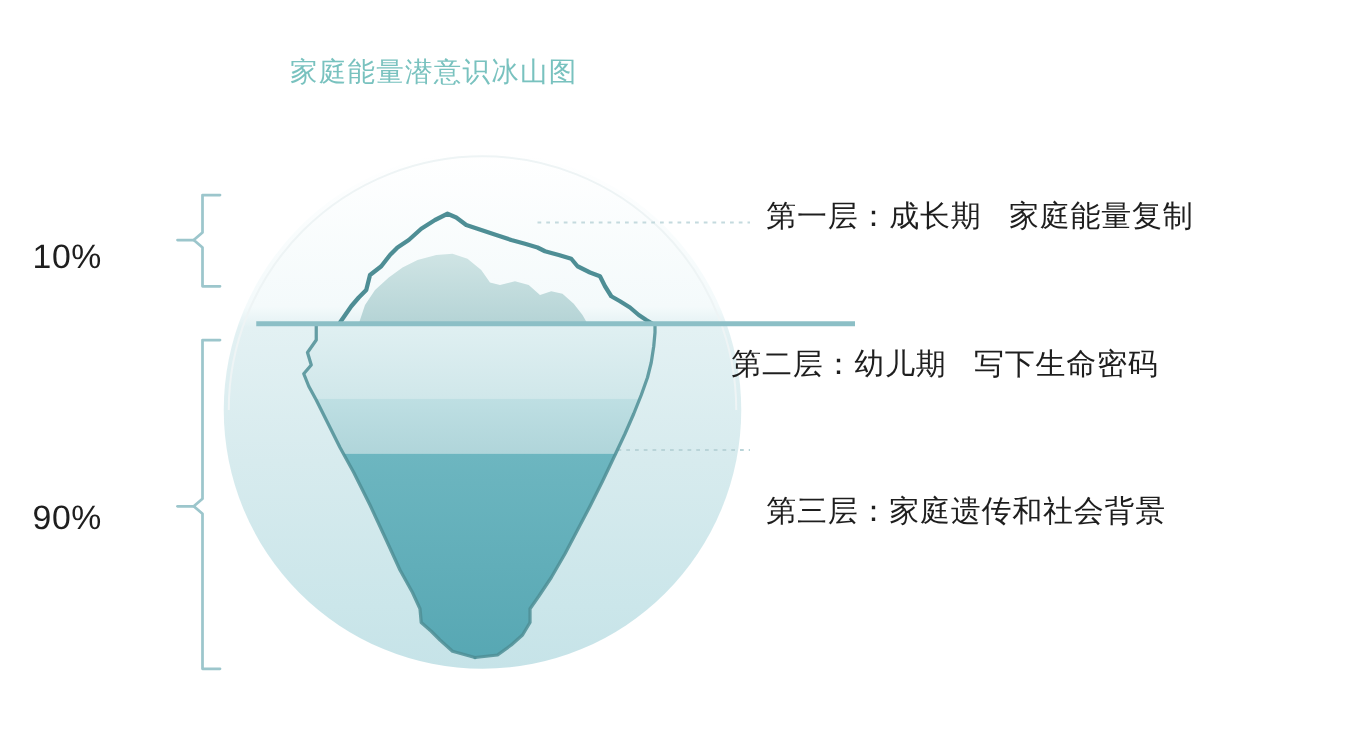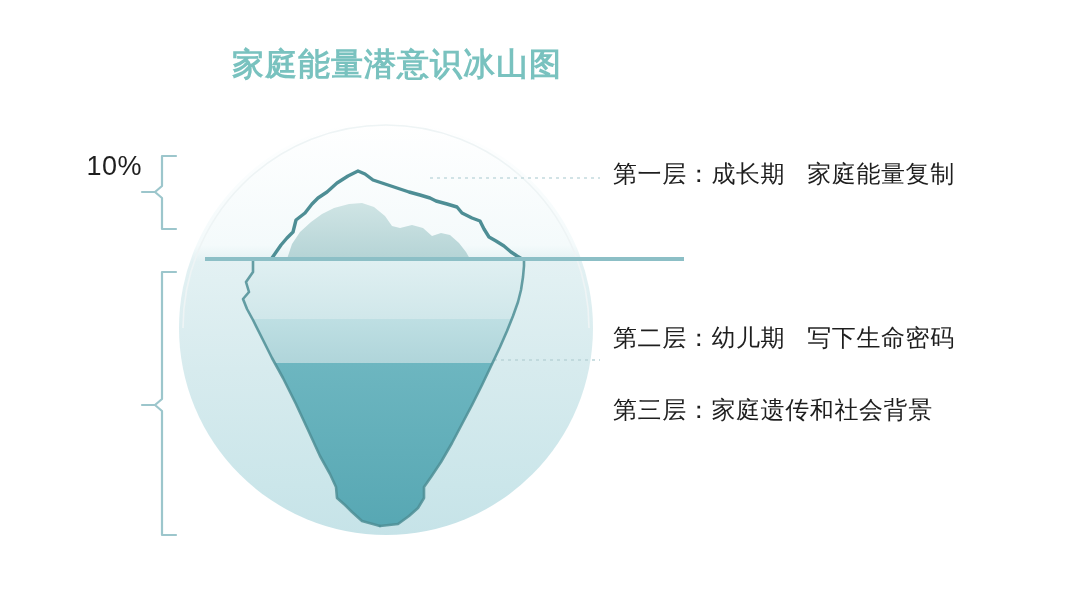--- a/index.html
+++ b/index.html
@@ -20,44 +20,45 @@
     width: 1080px;
     height: 601px;
     background: #ffffff;
   }
 
   
   #chart-title {
     position: absolute;
     left: 232px;
     top: 44px;
-    font-size: 32px;
-    font-weight: bold;
+    font-size: 22px;
+    font-weight: normal;
     letter-spacing: 1px;
     color: #79c2bf;
     white-space: nowrap;
     line-height: 1.25;
   }
 
   
   #iceberg-svg {
     position: absolute;
     left: 0;
     top: 0;
     width: 1080px;
     height: 601px;
   }
 
   
   .side-label {
     position: absolute;
-    text-align: right;
+    text-align: left;
     line-height: 1.28;
     color: #1e1e1e;
     white-space: nowrap;
+    margin-top: 39px;
   }
   .side-label .pct {
     display: block;
     font-size: 27px;
     font-weight: normal;
     letter-spacing: 0.5px;
   }
   .side-label .word {
     display: block;
     font-size: 26px;
@@ -78,21 +79,21 @@
   
   .layer-caption {
     position: absolute;
     font-size: 24px;
     letter-spacing: 0.6px;
     color: #1e1e1e;
     white-space: nowrap;
     line-height: 1.3;
   }
   #caption-layer-1 { left: 613px; top: 158px; }
-  #caption-layer-2 { left: 613px; top: 276px; margin-top: 46px; }
+  #caption-layer-2 { left: 585px; top: 276px; }
   #caption-layer-3 { left: 613px; top: 394px; }
 
   .caption-gap { display: inline-block; width: 22px; }
 </style>
 </head>
 <body>
 
 <div id="page">
 
   <div id="chart-title">家庭能量潜意识冰山图</div>
@@ -205,20 +206,21 @@
              L 155,405
              L 162,411 L 162,535 L 176,535" fill="none" stroke="#9cc6cc" stroke-width="2.2" stroke-linejoin="round" stroke-linecap="round"></path>
     <line x1="155" y1="405" x2="142" y2="405" stroke="#9cc6cc" stroke-width="2.2" stroke-linecap="round"></line>
   </svg>
 
   <div id="label-conscious" class="side-label">
     <span class="pct">10%</span>
   </div>
 
   <div id="label-subconscious" class="side-label">
+    <span class="pct">90%</span>
   </div>
 
   <div id="caption-layer-1" class="layer-caption">
     <span>第一层：</span><span>成长期</span><span class="caption-gap"></span><span>家庭能量复制</span>
   </div>
 
   <div id="caption-layer-2" class="layer-caption">
     <span>第二层：</span><span>幼儿期</span><span class="caption-gap"></span><span>写下生命密码</span>
   </div>
 

